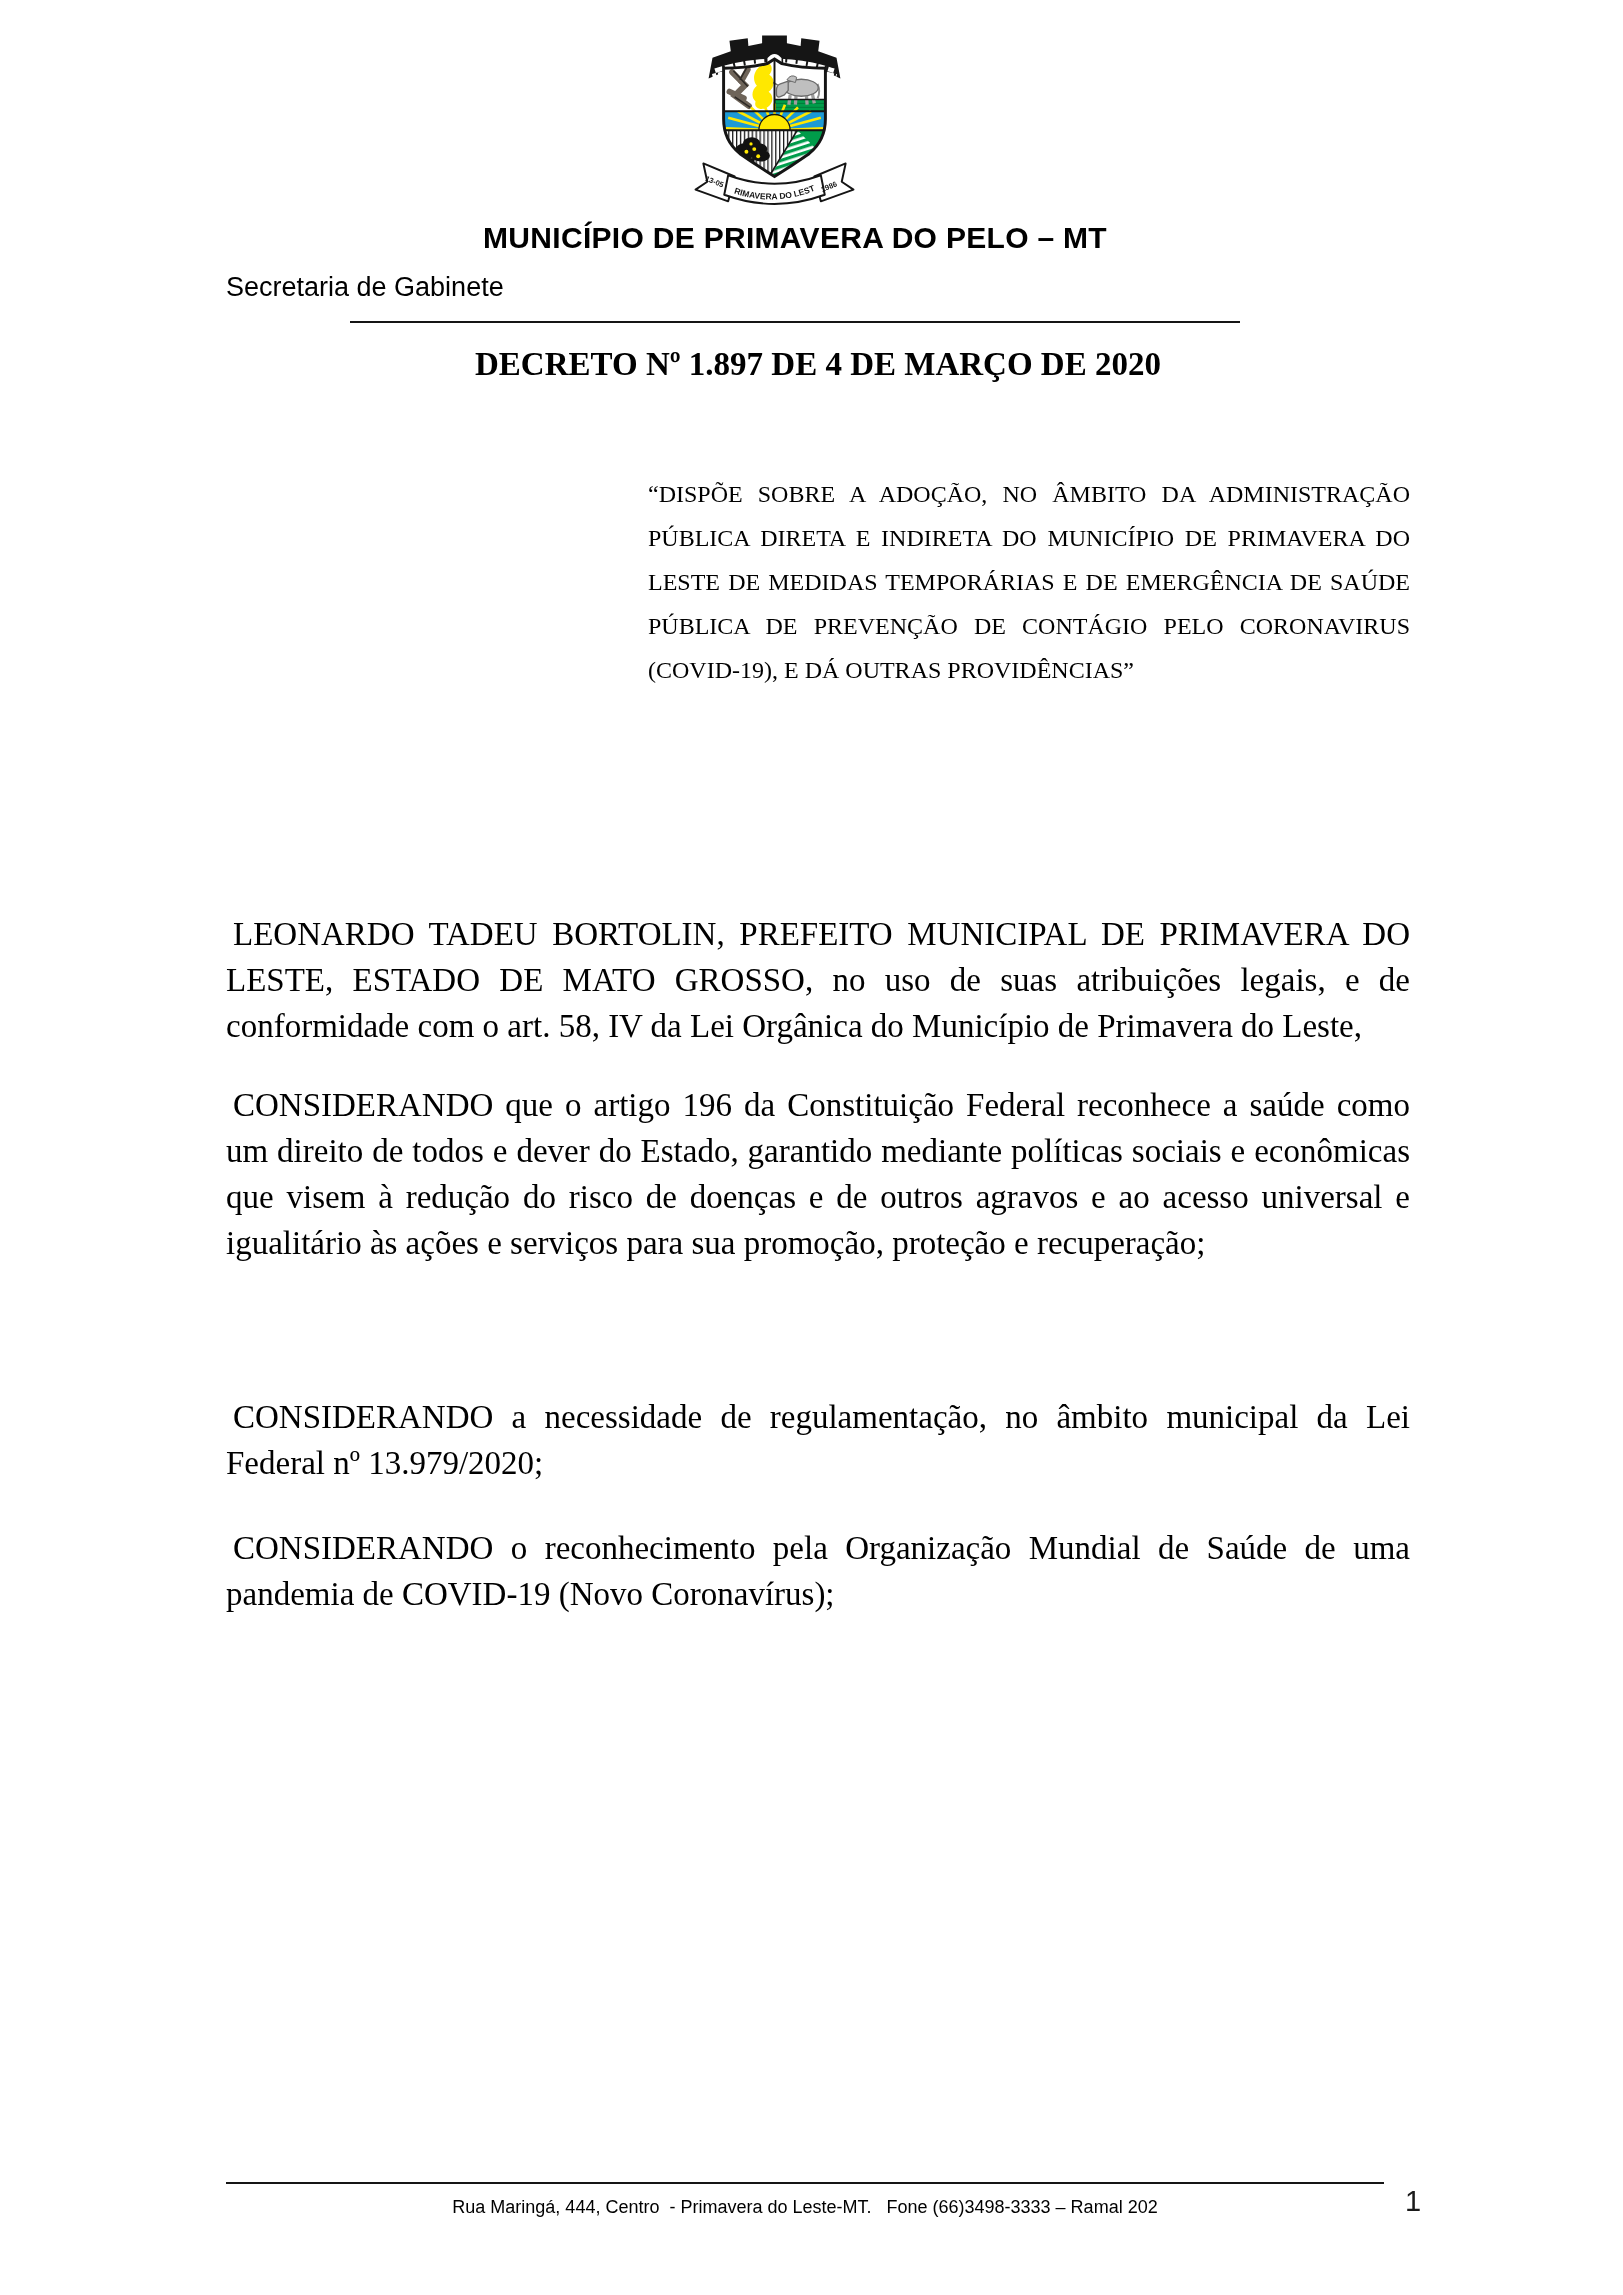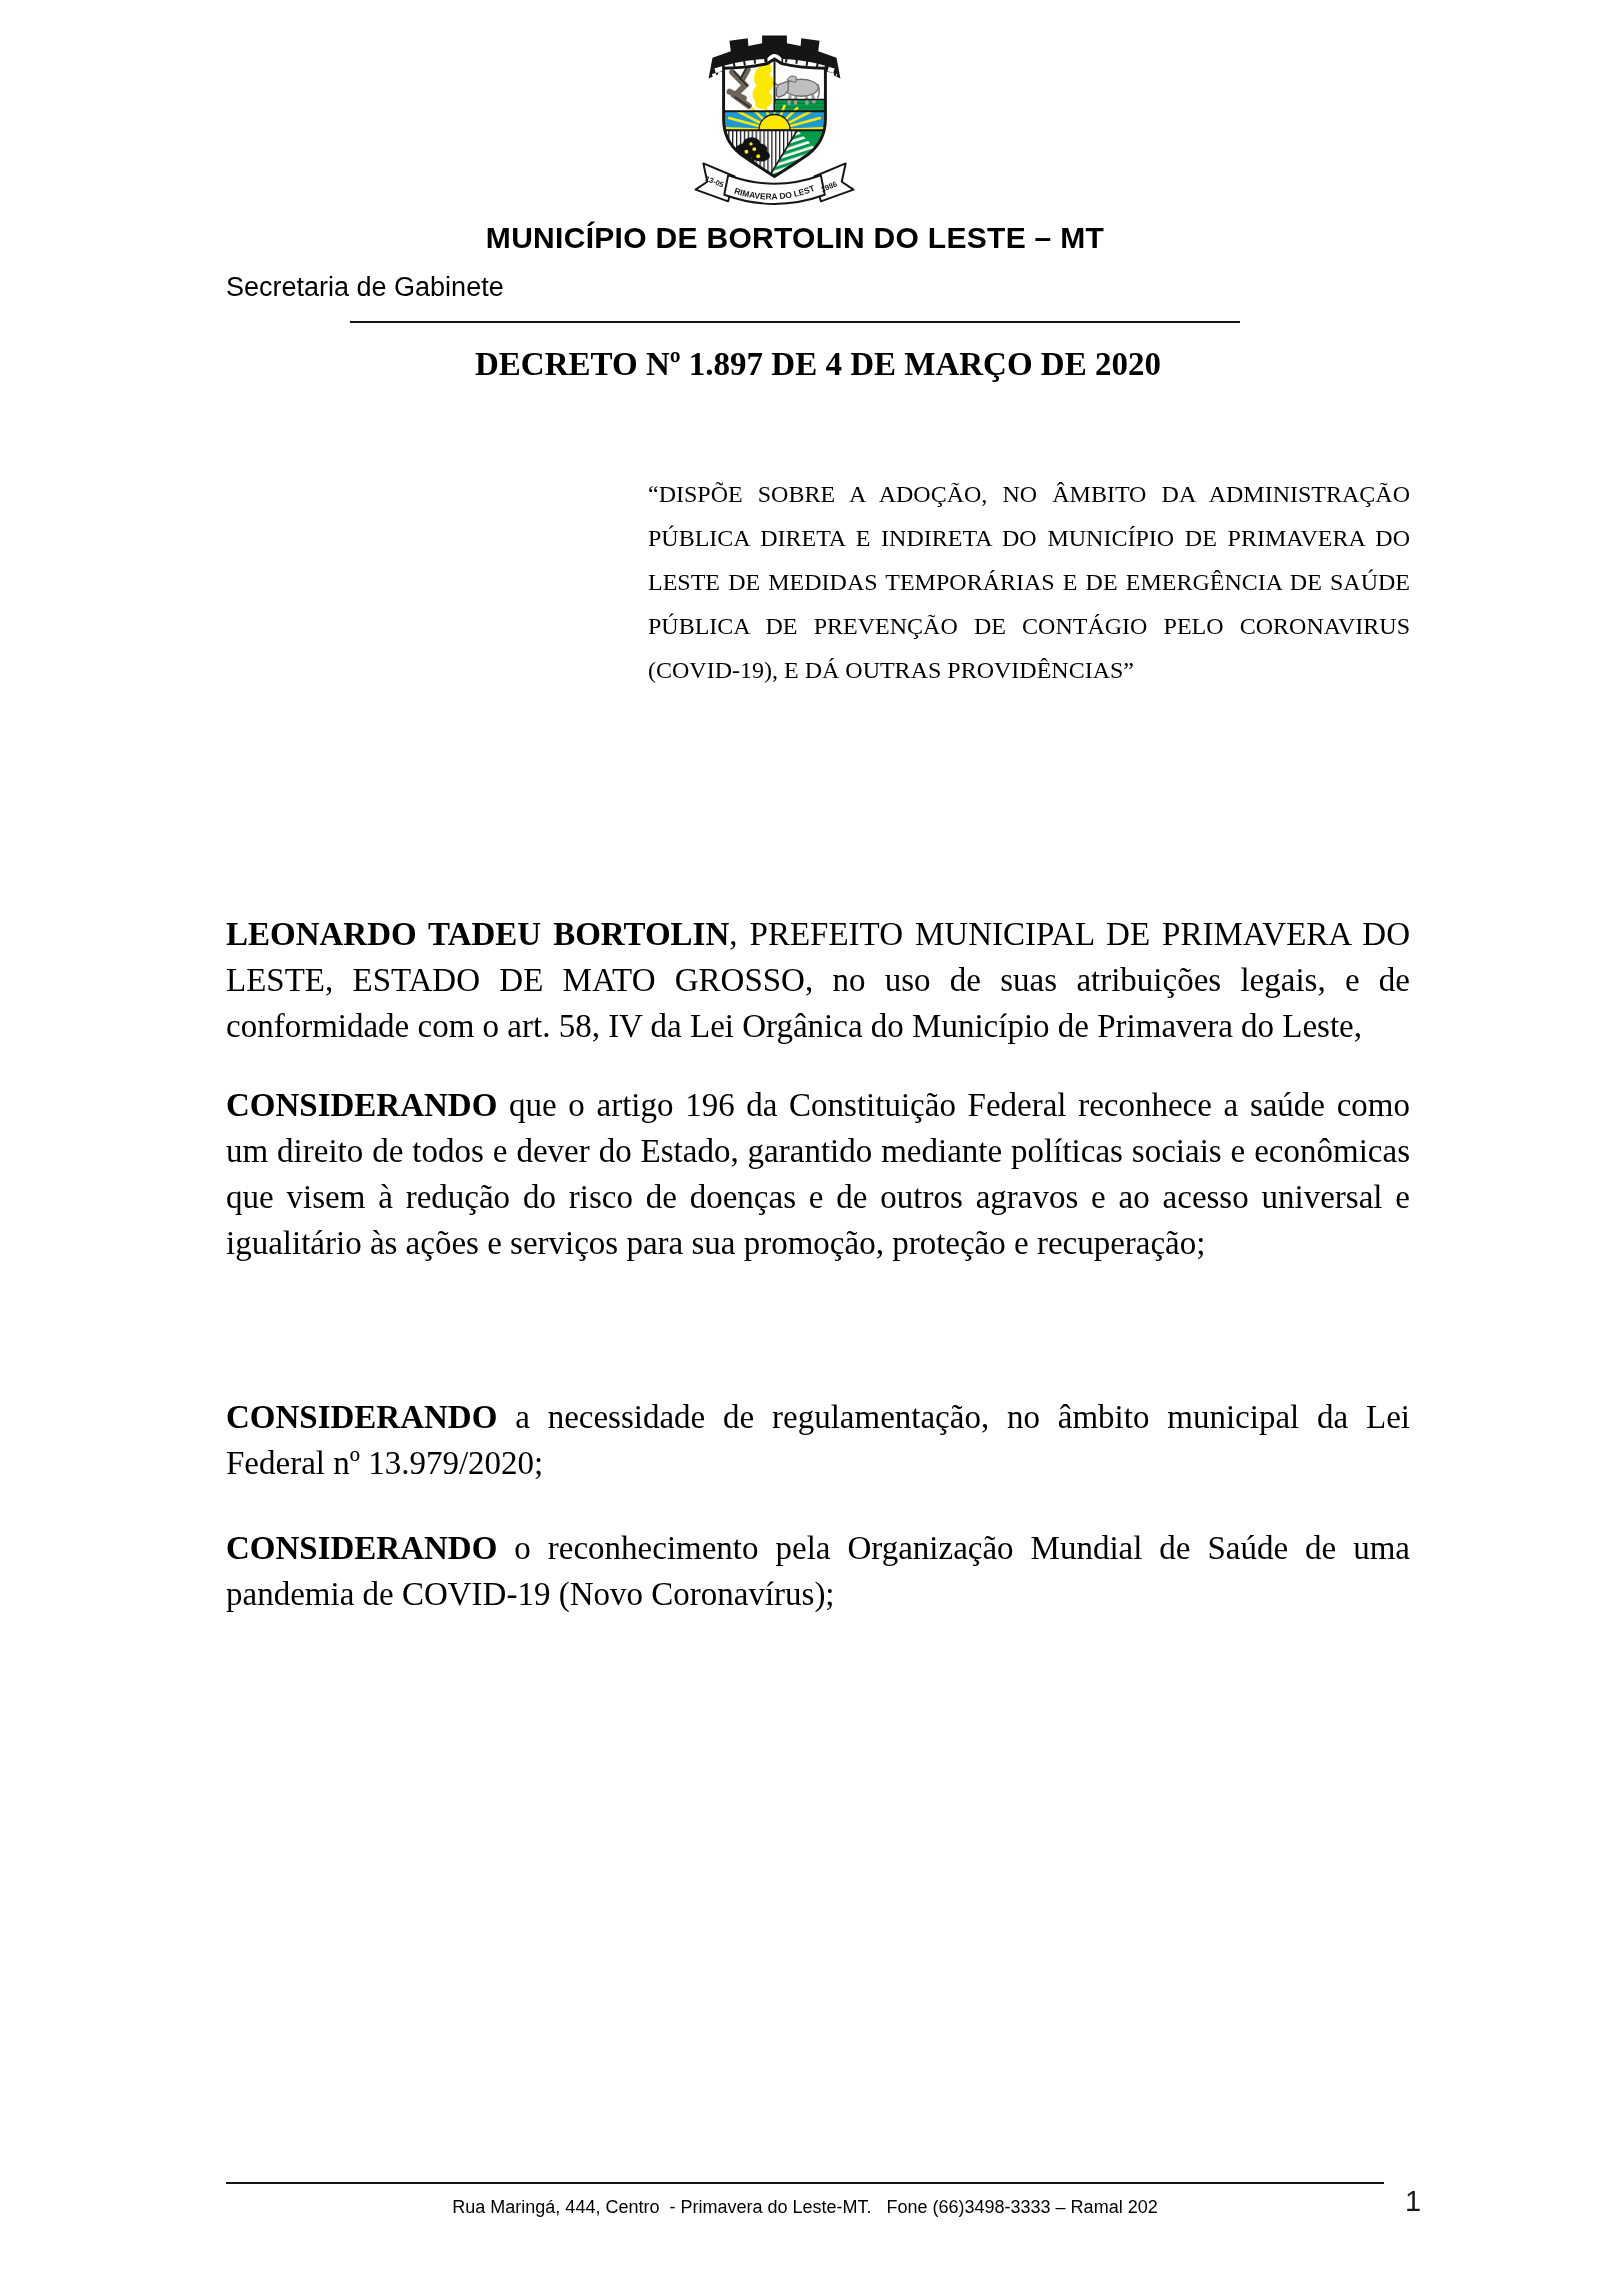--- a/index.html
+++ b/index.html
@@ -33,21 +33,21 @@
   .epigraph{
     position:absolute;top:472px;left:648px;width:762px;
     font-size:24px;line-height:44px;
     text-align:justify;text-justify:inter-word;
   }
   .para{
     position:absolute;left:226px;width:1184px;margin:0;
     font-size:33px;line-height:46px;
     text-align:justify;text-justify:inter-word;
   }
-  .para b{font-weight:bold;}
+  .para b{font-weight:normal;margin-left:7px;}
   .p-preamble{top:911px;}
   .p-c1{top:1082px;}
   .p-c2{top:1394px;}
   .p-c3{top:1525px;}
   .p-c4{top:1658px;}
   .p-c5{top:1879px;}
   .footer-rule{
     position:absolute;top:2182px;left:226px;width:1158px;height:0;
     border-top:2.6px solid #151515;
   }
@@ -160,21 +160,21 @@
         <path d="M131,38 L131,118" stroke="#151515" stroke-width="3"></path>
         <path d="M131,100 L209,100" stroke="#151515" stroke-width="2"></path>
         <path d="M53,118 L209,118" stroke="#151515" stroke-width="3"></path>
         <path d="M53,147 L209,147" stroke="#151515" stroke-width="3"></path>
       </g>
       <use href="#shieldShape" fill="none" stroke="#151515" stroke-width="4.5"></use>
       <path d="M54,52 q-7,-8 2,-11 M208,52 q7,-8 -2,-11" stroke="#151515" stroke-width="3" fill="none"></path>
     </g>
   </svg>
 
-  <div class="org-name">MUNICÍPIO DE BORTOLIN DO LESTE – MT</div>
+  <div class="org-name">MUNICÍPIO DE PRIMAVERA DO PELO – MT</div>
   <div class="org-dept">Secretaria de Gabinete</div>
   <div class="header-rule"></div>
 
   <div class="doc-title">DECRETO Nº 1.897 DE 4 DE MARÇO DE 2020</div>
 
   <div class="epigraph">“DISPÕE SOBRE A ADOÇÃO, NO ÂMBITO DA ADMINISTRAÇÃO PÚBLICA DIRETA E INDIRETA DO MUNICÍPIO DE PRIMAVERA DO LESTE DE MEDIDAS TEMPORÁRIAS E DE EMERGÊNCIA DE SAÚDE PÚBLICA DE PREVENÇÃO DE CONTÁGIO PELO CORONAVIRUS (COVID-19), E DÁ OUTRAS PROVIDÊNCIAS”</div>
 
   <p class="para p-preamble"><b>LEONARDO TADEU BORTOLIN</b><span>, PREFEITO MUNICIPAL DE PRIMAVERA DO LESTE, ESTADO DE MATO GROSSO, no uso de suas atribuições legais, e de conformidade com o art. 58, IV da Lei Orgânica do Município de Primavera do Leste,</span></p>
 
   <p class="para p-c1"><b>CONSIDERANDO</b><span> que o artigo 196 da Constituição Federal reconhece a saúde como um direito de todos e dever do Estado, garantido mediante políticas sociais e econômicas que visem à redução do risco de doenças e de outros agravos e ao acesso universal e igualitário às ações e serviços para sua promoção, proteção e recuperação;</span></p>

